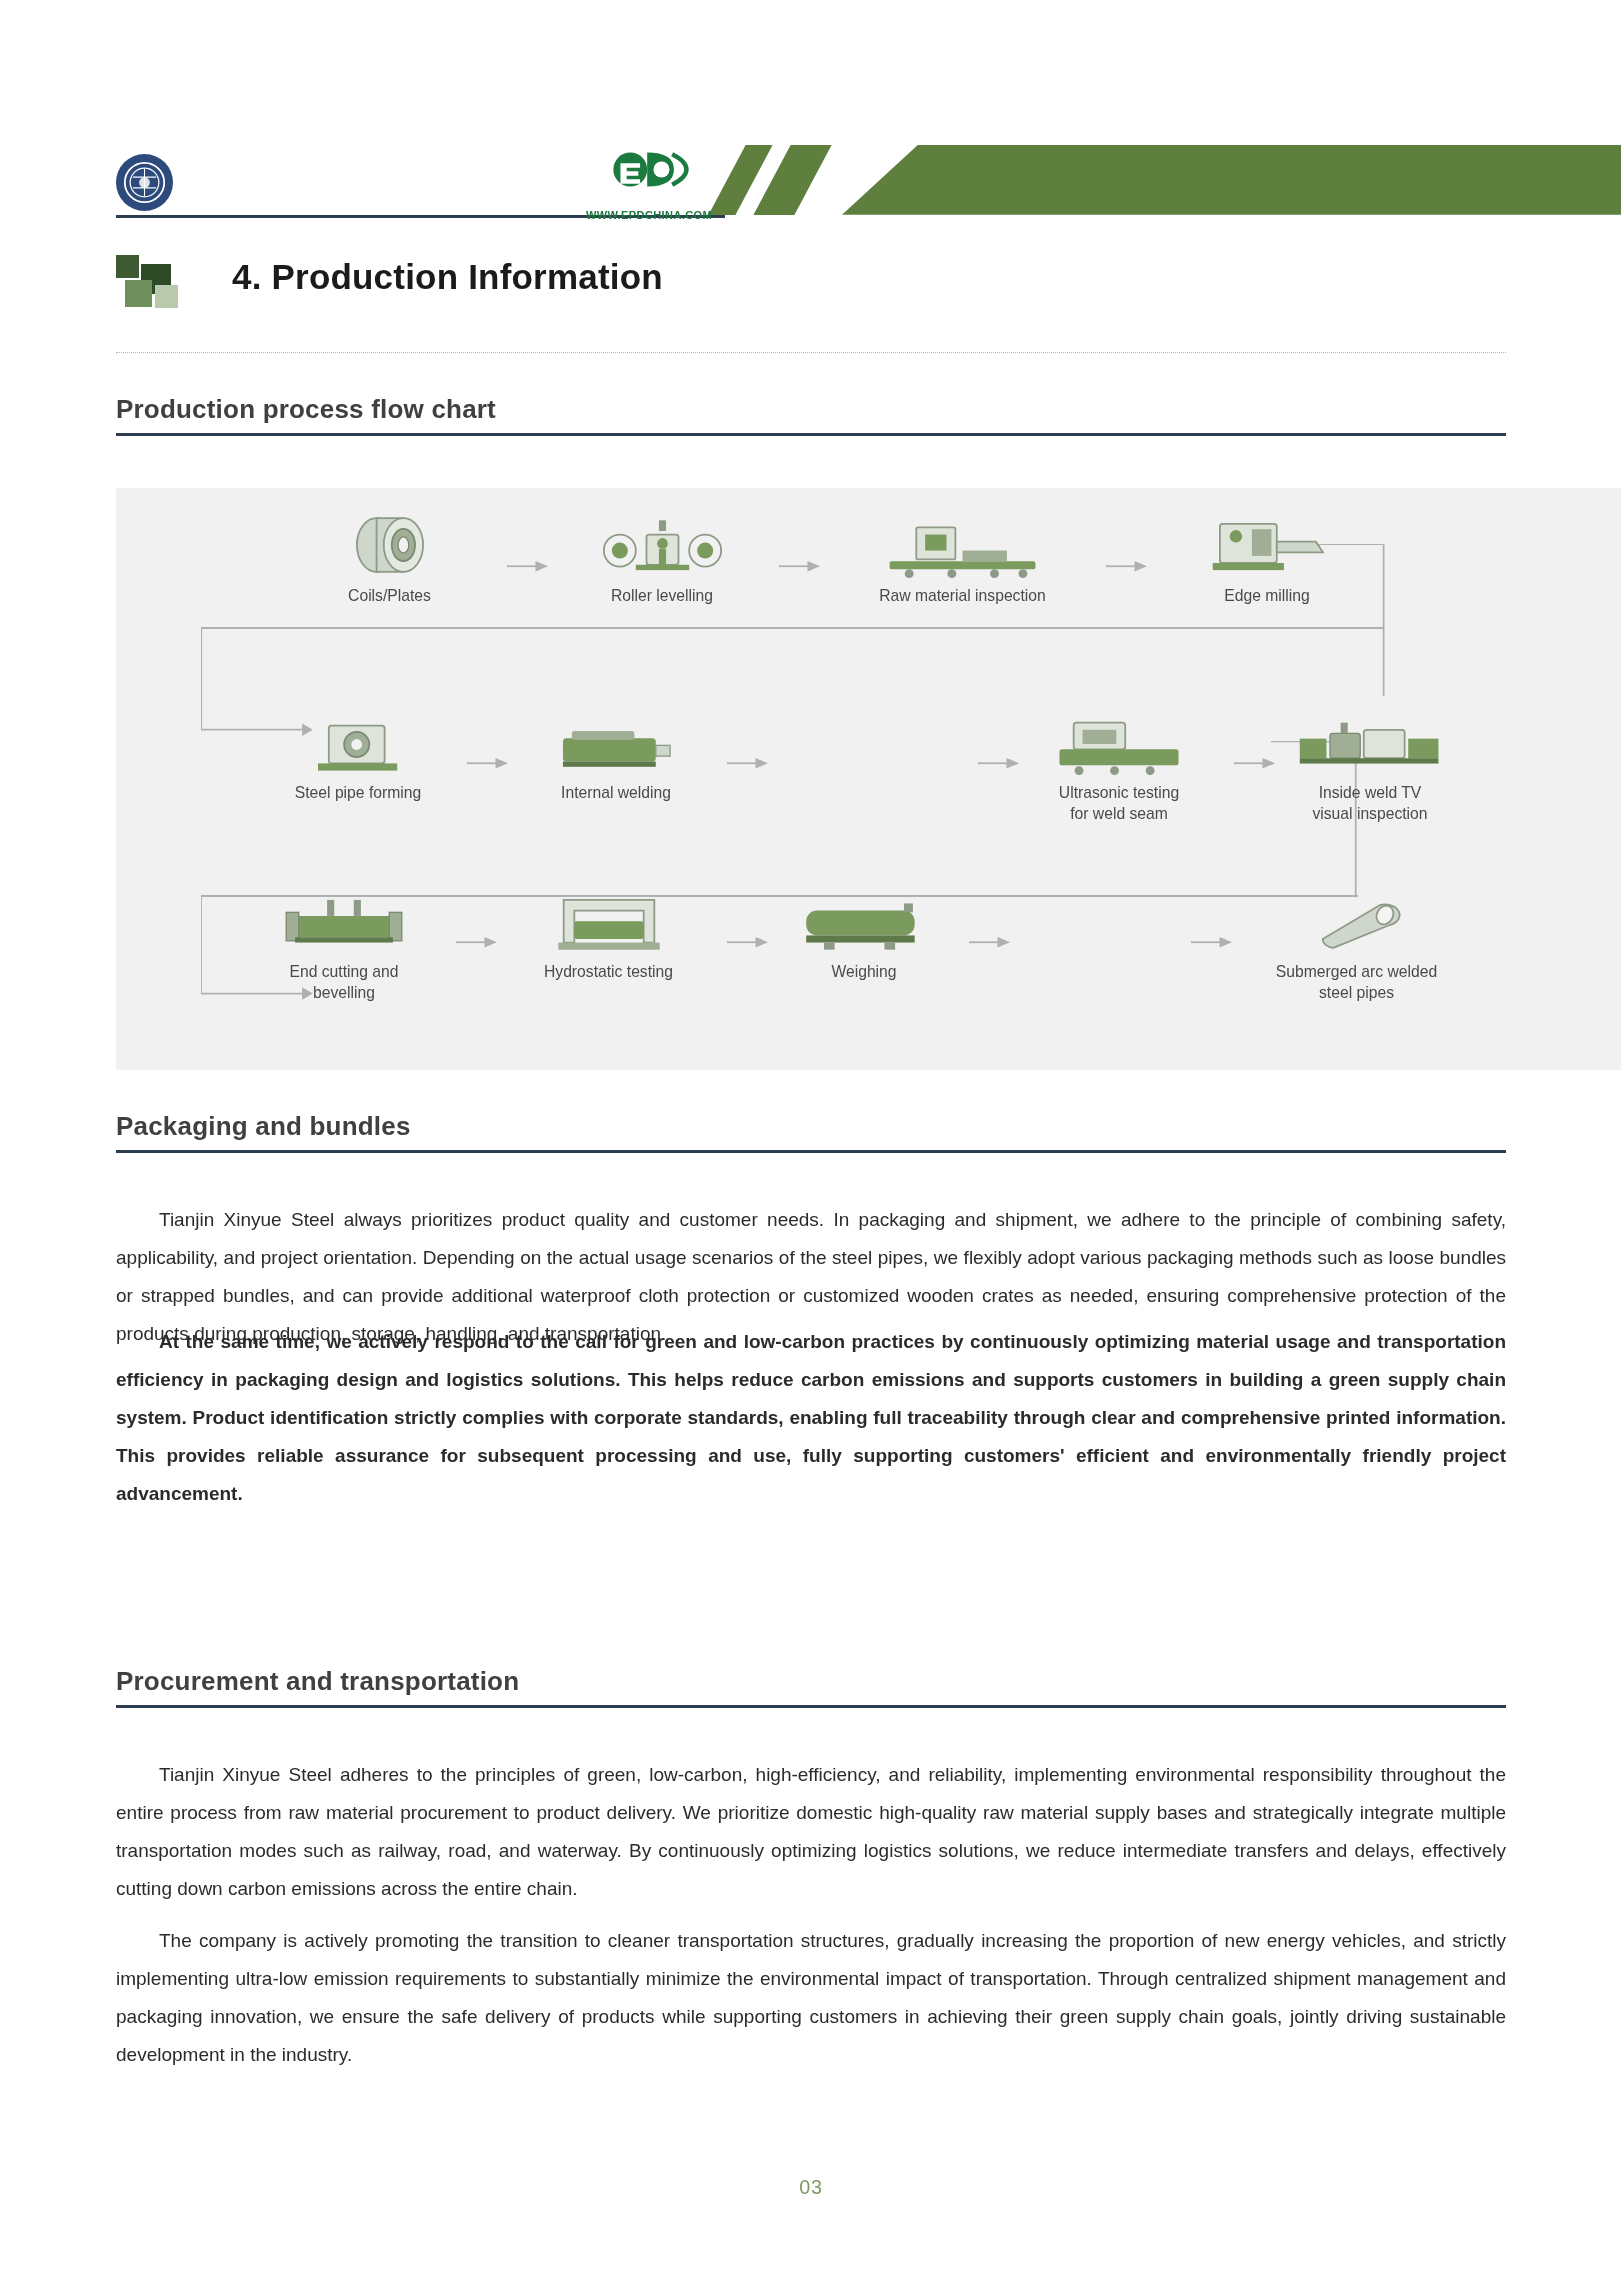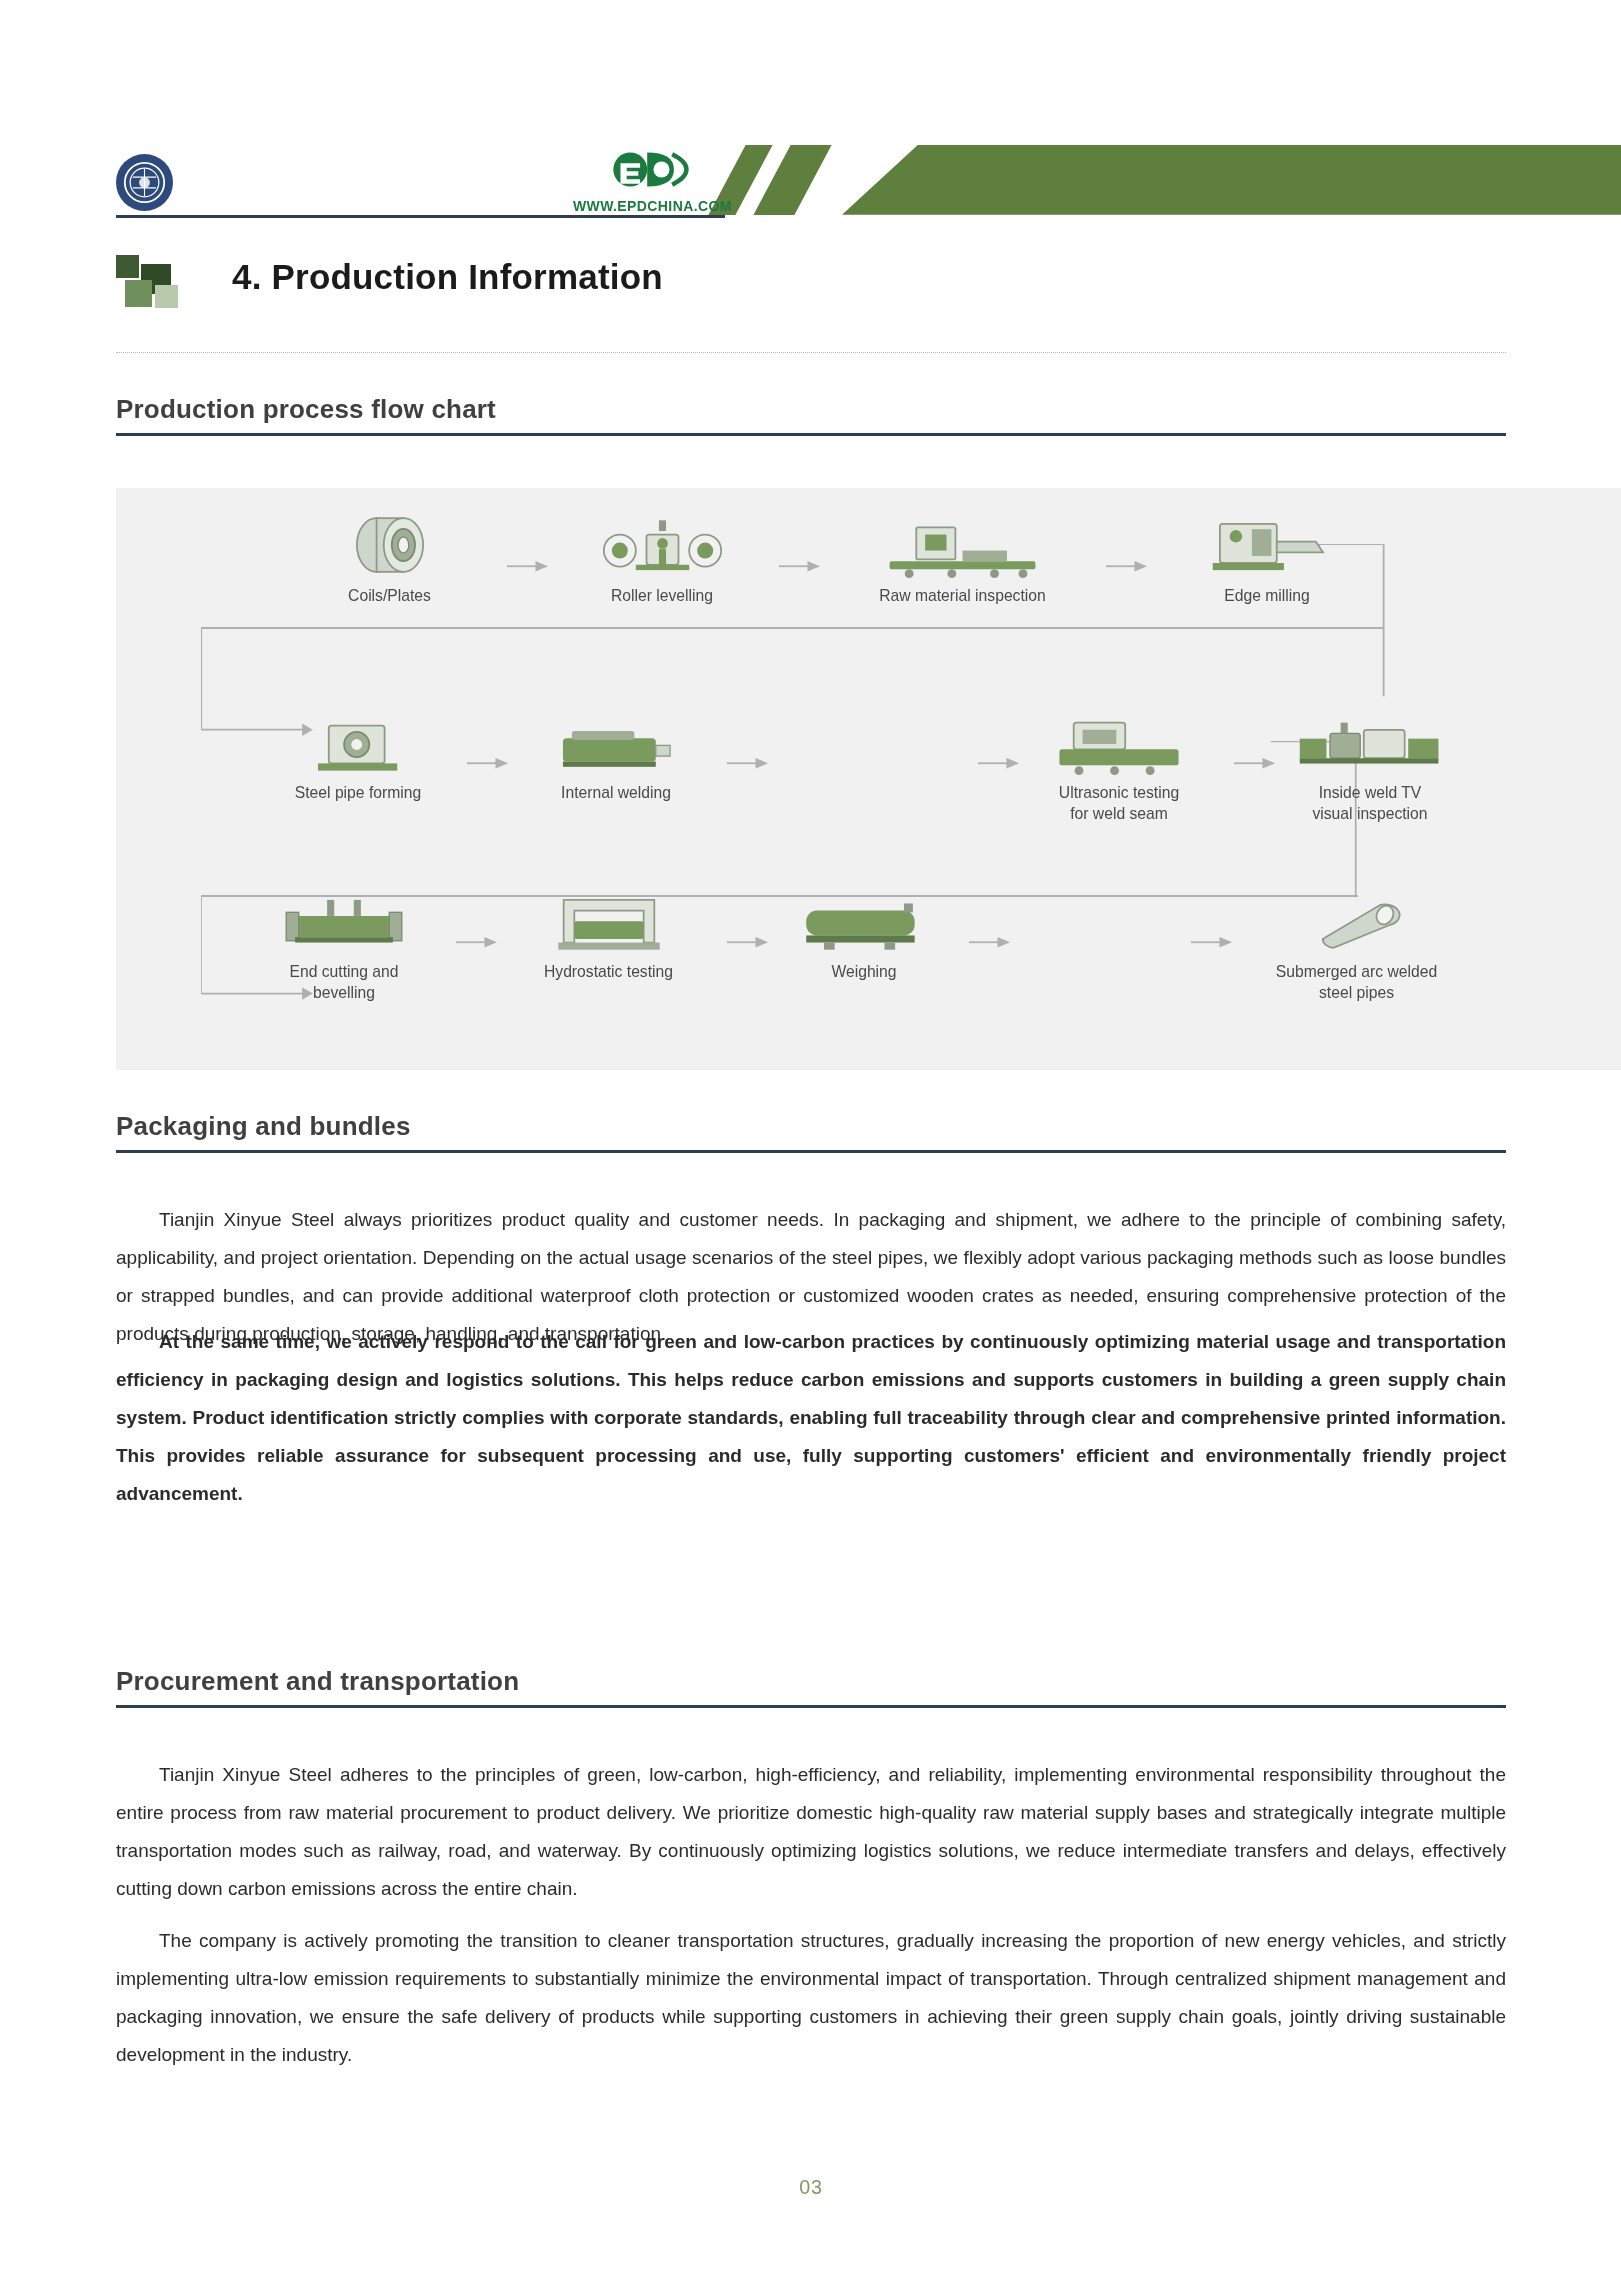--- a/index.html
+++ b/index.html
@@ -81,25 +81,25 @@
     width: 152px;
     text-align: center;
   }
   .epd-mark {
     width: 82px;
     height: 45px;
     margin: 0 auto;
     position: relative;
   }
   .epd-url {
-    font-size: 14px;
+    font-size: 11px;
     color: #1b7a3f;
     font-weight: bold;
     letter-spacing: 0.4px;
-    margin-top: 6px;
+    margin-top: 17px;
   }
 
   
   .title-block {
     position: absolute;
     left: 116px;
     top: 255px;
     width: 1397px;
     height: 72px;
   }

